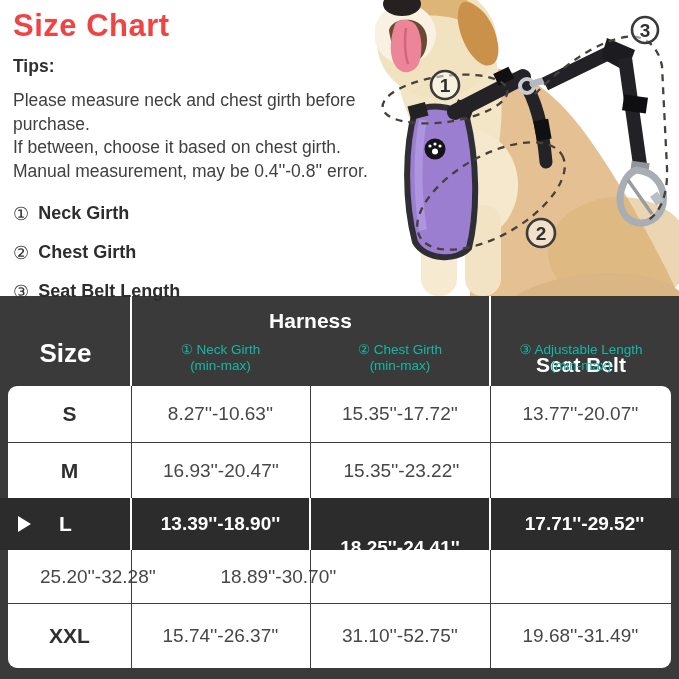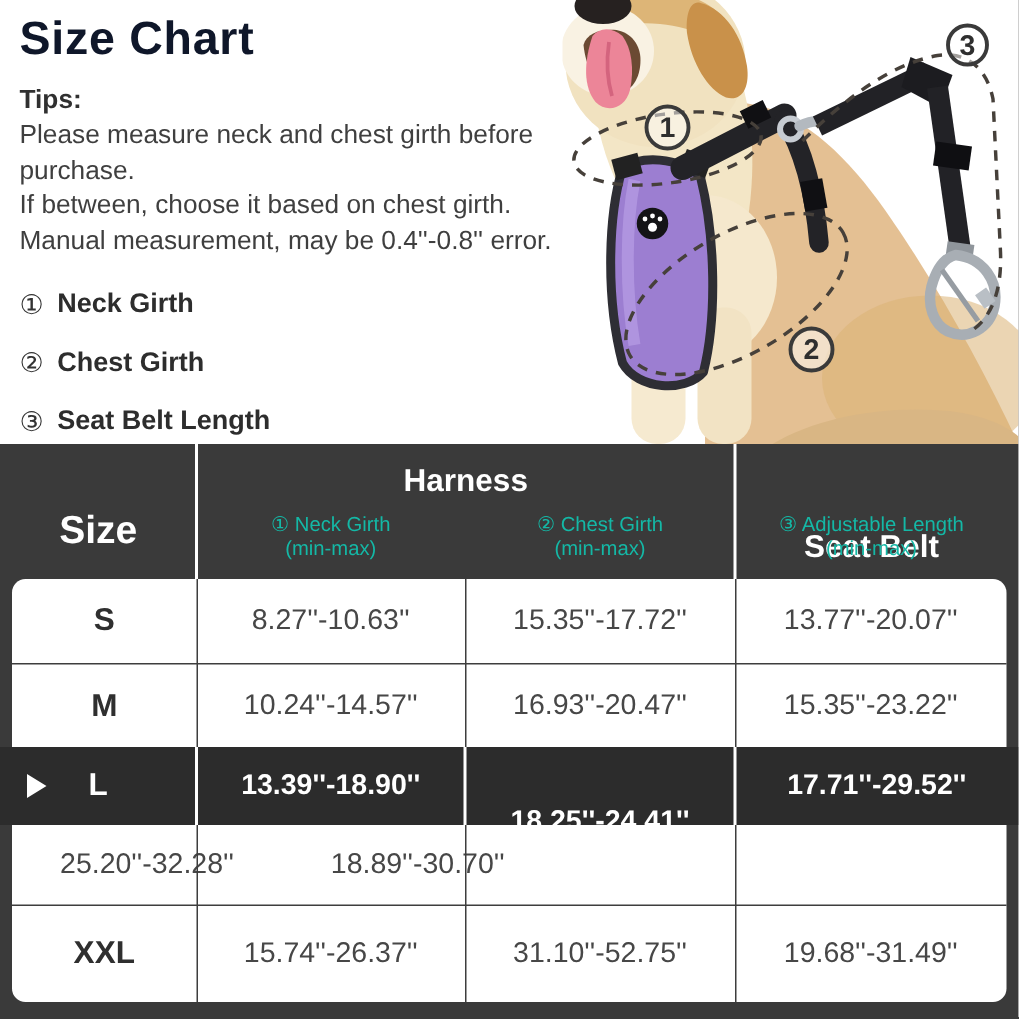--- a/index.html
+++ b/index.html
@@ -2,24 +2,24 @@
 <html><head>
 <meta charset="utf-8">
 <style>
   html,body{margin:0;padding:0;}
   body{background:#fff;}
   .page{position:relative;width:679px;height:679px;background:#fff;overflow:hidden;
         font-family:"Liberation Sans",sans-serif;}
 
   
   .info{position:absolute;left:13px;top:8px;width:420px;z-index:3;}
-  .title{font-size:31px;font-weight:bold;color:#0f172a;letter-spacing:0.5px;}
+  .title{font-size:31px;font-weight:bold;color:#ef4444;letter-spacing:0.5px;}
   .tips-label{margin-top:12px;font-size:17.5px;font-weight:bold;color:#303030;}
   .tip-line{font-size:17.5px;color:#3f3f3f;line-height:23.5px;}
-  .tips-body{margin-top:1px;}
+  .tips-body{margin-top:12px;}
   .legend{margin-top:21px;}
   .legend-item{display:flex;align-items:center;margin-bottom:20px;height:19px;}
   .legend-num{font-size:18px;color:#333;margin-right:9px;font-weight:normal;}
   .legend-label{font-size:18px;font-weight:bold;color:#2d2d2d;}
 
   
   .photo{position:absolute;right:0;top:0;width:304px;height:296px;z-index:1;}
 
   
   .size-table{position:absolute;left:0;top:296px;width:679px;height:383px;background:#3a3a3a;}
@@ -183,21 +183,20 @@
 
       <div class="row row-s">
         <div class="cell c-size cell-size">S</div>
         <div class="cell c-neck cell-val">8.27''-10.63''</div>
         <div class="cell c-chest cell-val">15.35''-17.72''</div>
         <div class="cell c-belt cell-val">13.77''-20.07''</div>
       </div>
 
       <div class="row row-m">
         <div class="cell c-size cell-size">M</div>
-        <div class="cell c-neck cell-val">10.24''-14.57''</div>
         <div class="cell c-chest cell-val">16.93''-20.47''</div>
         <div class="cell c-belt cell-val">15.35''-23.22''</div>
       </div>
 
       <div class="row row-spacer"></div>
 
       <div class="row row-xl">
         <div class="cell c-chest cell-val">25.20''-32.28''</div>
         <div class="cell c-belt cell-val">18.89''-30.70''</div>
       </div>

